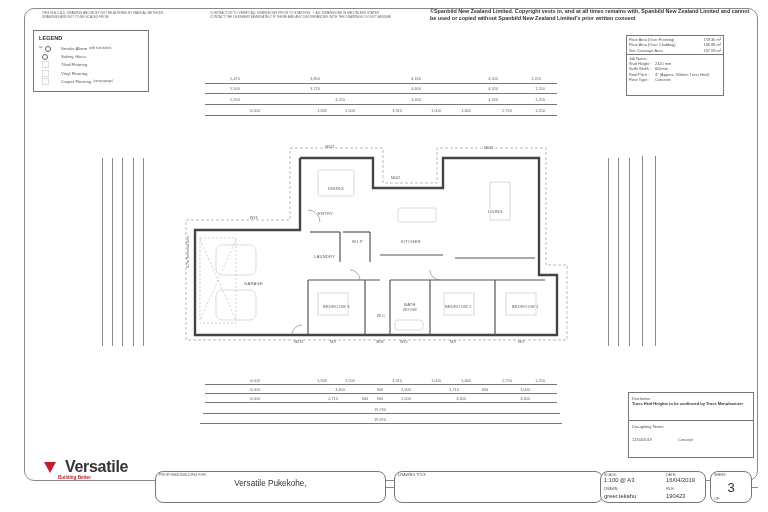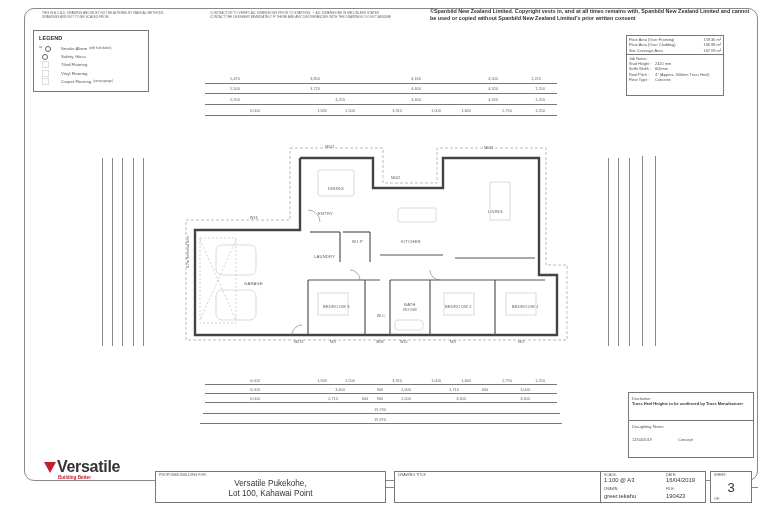--- a/index.html
+++ b/index.html
@@ -26,24 +26,24 @@
   .plan{position:absolute;left:0;top:0;width:768px;height:512px;}
   .room{position:absolute;font-size:4px;color:#555;letter-spacing:0.3px;white-space:nowrap;}
   .win{position:absolute;font-size:3.6px;color:#555;white-space:nowrap;}
   .disclaimer{position:absolute;left:628px;top:392px;width:126px;height:66px;border:1px solid #777;box-sizing:border-box;font-size:4px;color:#555;}
   .disclaimer .d1{border-bottom:1px solid #777;padding:3px 3px;height:28px;box-sizing:border-box;line-height:5px;}
   .disclaimer .d1 b{font-weight:bold;color:#333;}
   .disclaimer .d2{padding:3px 3px;line-height:5px;}
   .disclaimer .d2 .dr{display:flex;margin-top:8px;}
   .disclaimer .d2 .dr span:first-child{width:46px;}
   .logo{position:absolute;left:44px;top:458px;}
-  .logo .brand{font-size:16px;font-weight:bold;color:#333;display:flex;align-items:center;letter-spacing:-0.3px;}
+  .logo .brand{font-size:16px;font-weight:bold;color:#333;display:flex;align-items:center;letter-spacing:-0.3px;gap:8px;}
   .logo .vmark{width:0;height:0;border-left:6px solid transparent;border-right:6px solid transparent;border-top:11px solid #c41e2e;margin-right:1px;}
   .logo .tag{font-size:4.6px;color:#c41e2e;font-weight:bold;margin-left:14px;margin-top:-1px;}
-  .tb{position:absolute;border:1px solid #777;border-radius:0;box-sizing:border-box;background:#fff;}
+  .tb{position:absolute;border:1px solid #777;border-radius:8px;box-sizing:border-box;background:#fff;}
   .tb .lbl{position:absolute;left:3px;top:1px;font-size:3.6px;color:#555;text-transform:uppercase;}
   .tb-prop{left:155px;top:471px;width:231px;height:32px;}
   .tb-prop .val{position:absolute;left:0;right:0;top:7px;text-align:center;font-size:8.2px;line-height:10px;color:#333;}
   .tb-title{left:394px;top:471px;width:209px;height:32px;}
   .tb-title .val{position:absolute;left:0;right:0;top:10px;text-align:center;font-size:11px;color:#333;}
   .tb-meta{left:600px;top:471px;width:114px;height:32px;font-size:3.6px;color:#555;}
   .tb-meta .c{position:absolute;}
   .tb-meta .big{font-size:5.8px;color:#333;}
   .tb-sheet{left:710px;top:471px;width:42px;height:32px;}
   .tb-sheet .num{position:absolute;left:0;right:0;top:8px;text-align:center;font-size:13px;color:#333;}
@@ -306,21 +306,20 @@
   <div class="tag">Building Better</div>
 </div>
 
 <div class="connector" style="left:386px;top:487px;width:8px;"></div>
 <div class="connector" style="left:752px;top:487px;width:6px;"></div>
 
 <div class="tb tb-prop">
   <span class="lbl">PROPOSED BUILDING FOR:</span>
   <div class="val">
       <div>Versatile Pukekohe,</div>
-      <div>Lot 100, Kahawai Point</div>
     </div>
 </div>
 
 <div class="tb tb-title">
   <span class="lbl">DRAWING TITLE</span>
 </div>
 
 <div class="tb tb-meta" style="left:600px;width:106px;">
   <span class="c" style="left:3px;top:1px;">SCALE:</span>
   <span class="c big" style="left:3px;top:5px;">1:100 @ A3</span>

